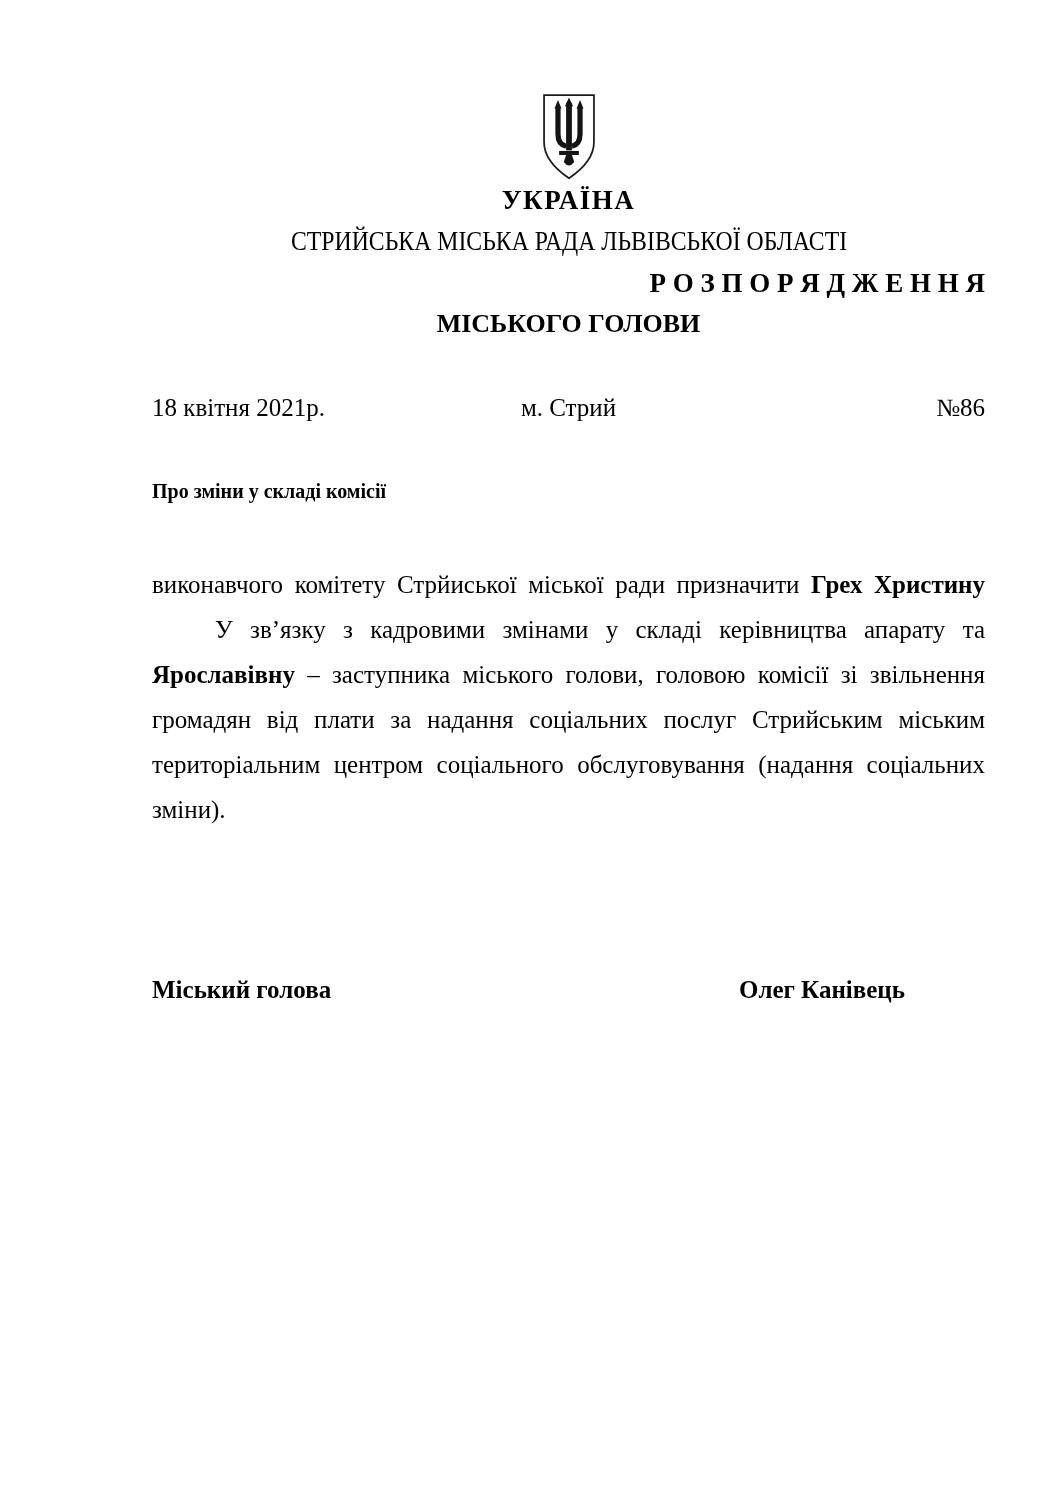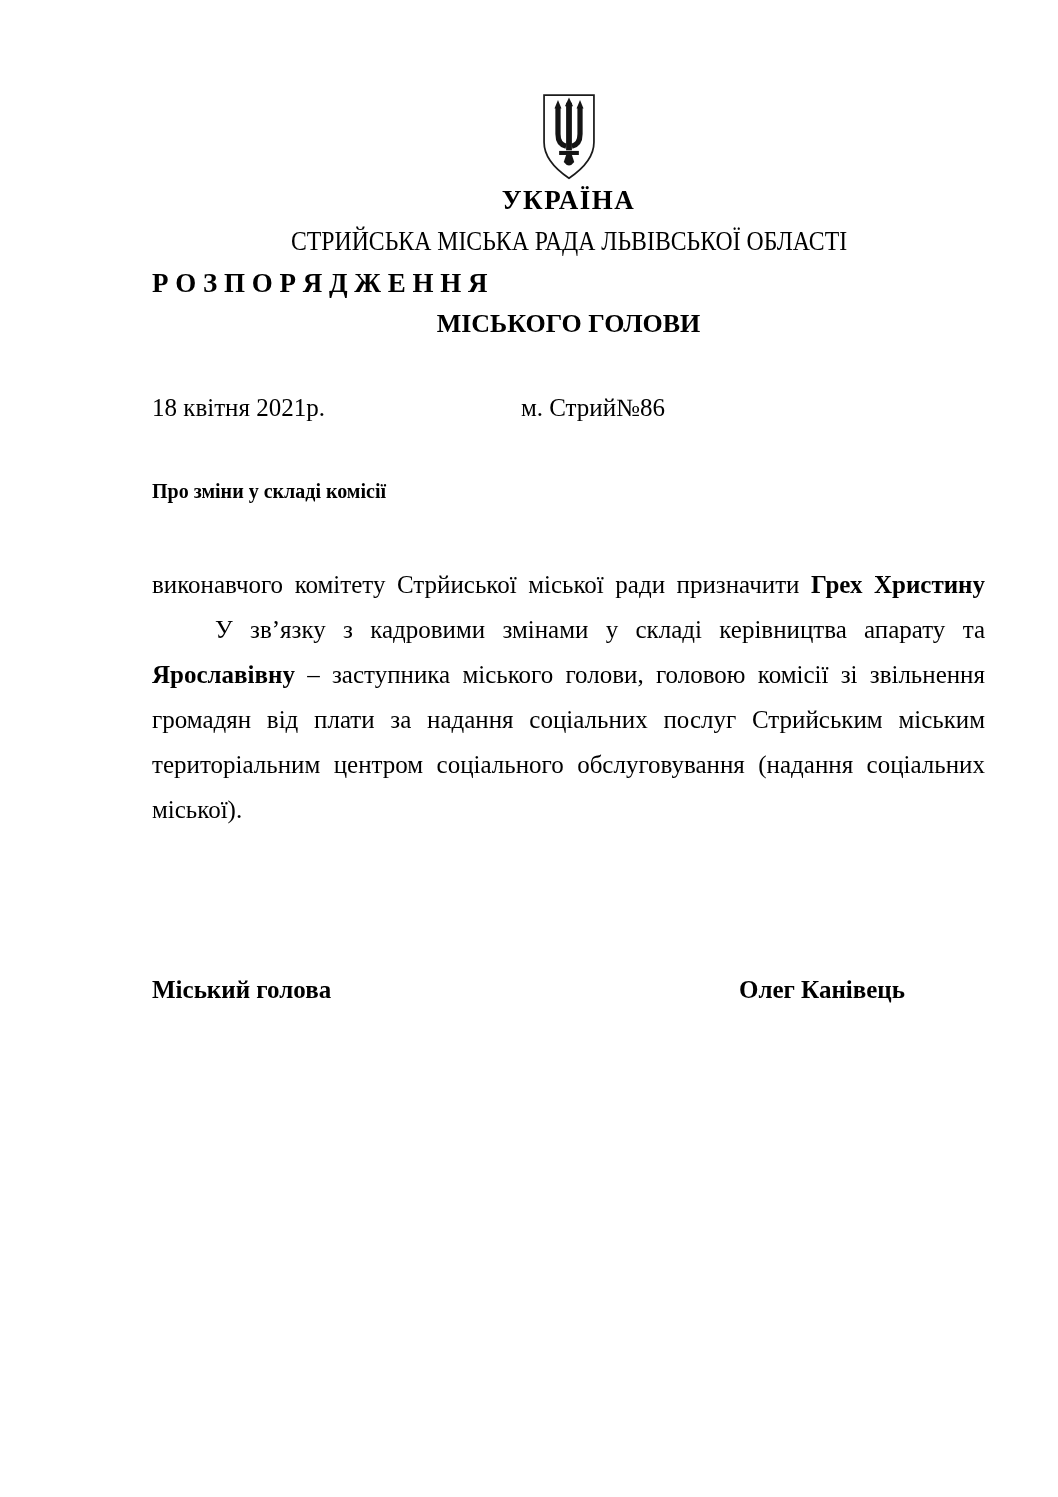--- a/index.html
+++ b/index.html
@@ -41,21 +41,21 @@
     line-height: 1.1;
   }
   .council .squeeze {
     display: inline-block;
     transform: scaleX(0.88);
     transform-origin: center;
     white-space: nowrap;
   }
   .doc-type {
     margin-top: 13px;
-    text-align: left;
+    text-align: right;
     font-size: 27px;
     font-weight: bold;
     line-height: 1.1;
   }
   .issuer {
     margin-top: 11px;
     text-align: center;
     font-size: 26px;
     font-weight: bold;
     line-height: 1.1;
@@ -64,21 +64,21 @@
   .meta-row {
     margin-top: 54px;
     display: grid;
     grid-template-columns: 1fr auto 1fr;
     align-items: baseline;
     font-size: 25px;
     line-height: 1.2;
   }
   .meta-date { text-align: left; }
   .meta-place { text-align: center; }
-  .meta-number { }
+  .meta-number { text-align: right; }
 
   .subject {
     margin-top: 57px;
     font-size: 20px;
     font-weight: bold;
     text-align: left;
   }
 
   .body-text {
     margin-top: 59px;
@@ -156,21 +156,21 @@
     <div class="body-line">
       <span class="b">Ярославівну</span><span> – заступника міського голови, головою комісії зі звільнення</span>
     </div>
     <div class="body-line">
       <span>громадян від плати за надання соціальних послуг Стрийським міським</span>
     </div>
     <div class="body-line">
       <span>територіальним центром соціального обслуговування (надання соціальних</span>
     </div>
     <div class="body-line last">
-      <span>міської).</span>
+      <span>зміни).</span>
     </div>
   </div>
 
   <div class="signature-row">
     <span class="signature-role">Міський голова</span>
     <span class="signature-name">Олег Канівець</span>
   </div>
 
 </div>
 

